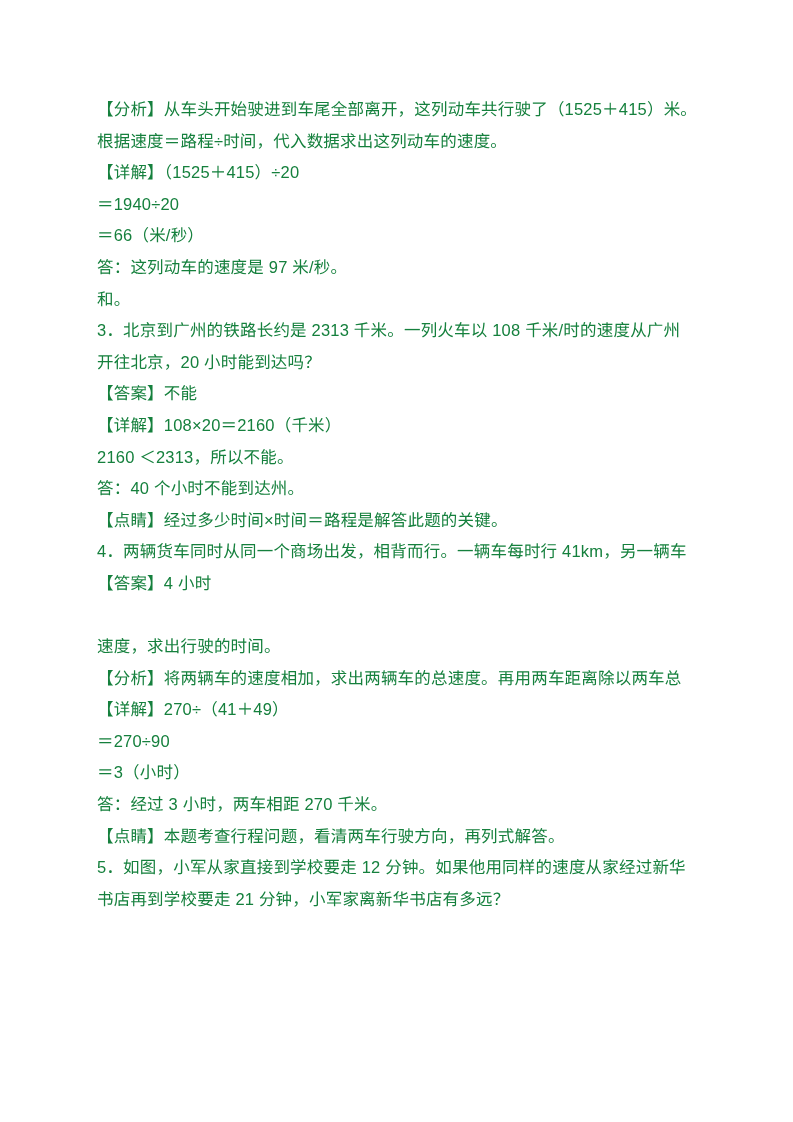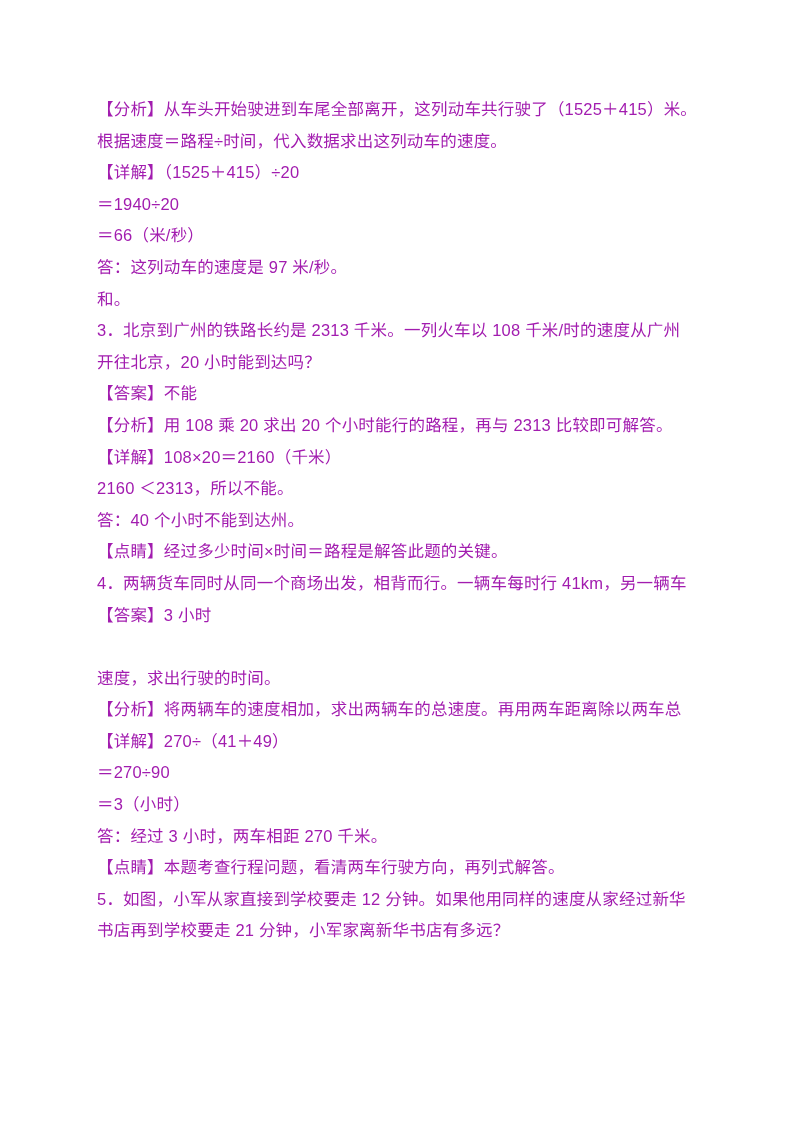--- a/index.html
+++ b/index.html
@@ -18,48 +18,47 @@
   .doc {
     position: absolute;
     left: 97px;
     top: 94px;
     width: 601px;
   }
   .line {
     height: 31.6px;
     line-height: 31.6px;
     font-size: 16.5px;
-    color: #a21caf;
+    color: #15803d;
     letter-spacing: 0.2px;
     white-space: pre;
     font-weight: 400;
   }
 </style>
 </head>
 <body>
 
 <div class="page">
   <div class="doc">
     <div class="line">【分析】从车头开始驶进到车尾全部离开，这列动车共行驶了（1525＋415）米。</div>
     <div class="line">根据速度＝路程÷时间，代入数据求出这列动车的速度。</div>
     <div class="line">【详解】（1525＋415）÷20</div>
     <div class="line">＝1940÷20</div>
     <div class="line">＝66（米/秒）</div>
     <div class="line">答：这列动车的速度是 97 米/秒。</div>
     <div class="line">和。</div>
     <div class="line">3．北京到广州的铁路长约是 2313 千米。一列火车以 108 千米/时的速度从广州</div>
     <div class="line">开往北京，20 小时能到达吗？</div>
     <div class="line">【答案】不能</div>
-    <div class="line">【分析】用 108 乘 20 求出 20 个小时能行的路程，再与 2313 比较即可解答。</div>
     <div class="line">【详解】108×20＝2160（千米）</div>
     <div class="line">2160 ＜2313，所以不能。</div>
     <div class="line">答：40 个小时不能到达州。</div>
     <div class="line">【点睛】经过多少时间×时间＝路程是解答此题的关键。</div>
     <div class="line">4．两辆货车同时从同一个商场出发，相背而行。一辆车每时行 41km，另一辆车</div>
-    <div class="line">【答案】3 小时</div>
+    <div class="line">【答案】4 小时</div>
     <div class="line"></div>
     <div class="line">速度，求出行驶的时间。</div>
     <div class="line">【分析】将两辆车的速度相加，求出两辆车的总速度。再用两车距离除以两车总</div>
     <div class="line">【详解】270÷（41＋49）</div>
     <div class="line">＝270÷90</div>
     <div class="line">＝3（小时）</div>
     <div class="line">答：经过 3 小时，两车相距 270 千米。</div>
     <div class="line">【点睛】本题考查行程问题，看清两车行驶方向，再列式解答。</div>
     <div class="line">5．如图，小军从家直接到学校要走 12 分钟。如果他用同样的速度从家经过新华</div>
     <div class="line">书店再到学校要走 21 分钟，小军家离新华书店有多远？</div>

